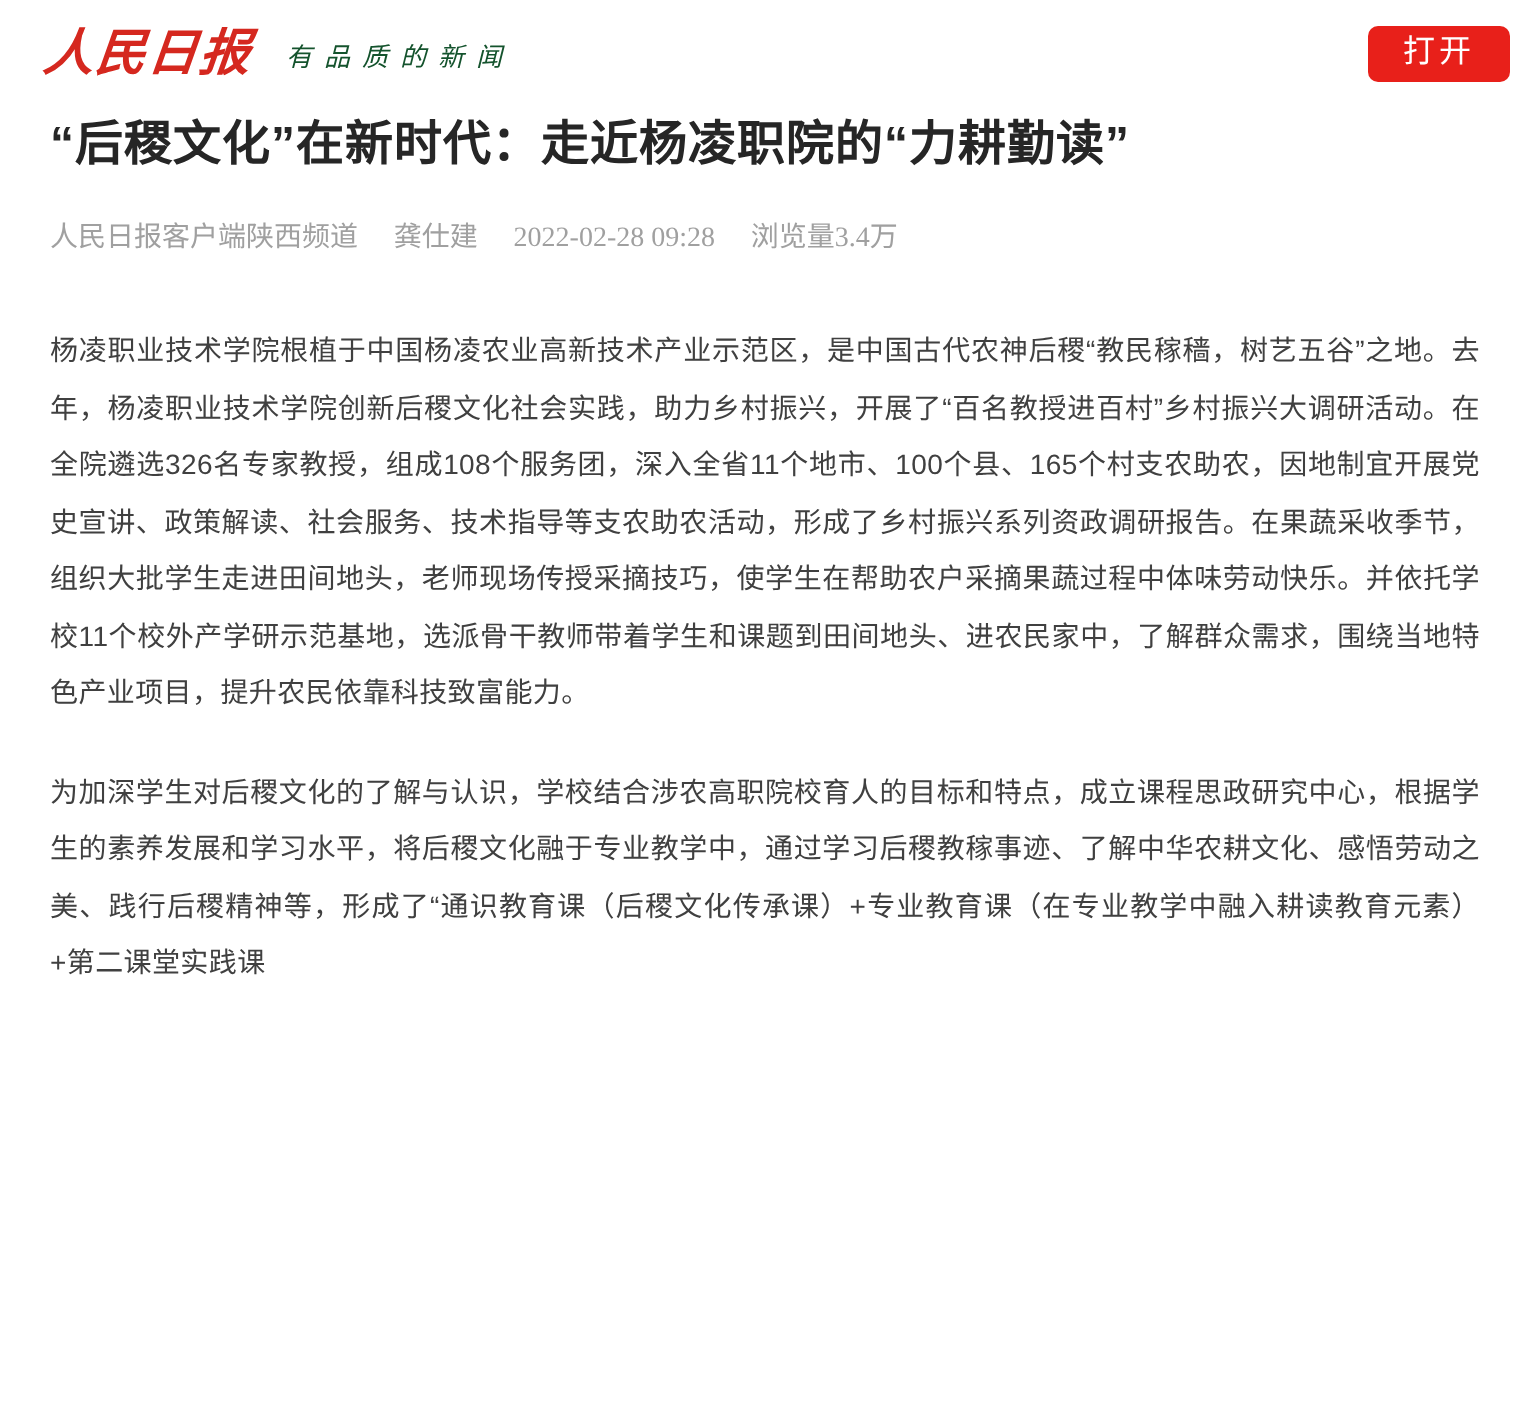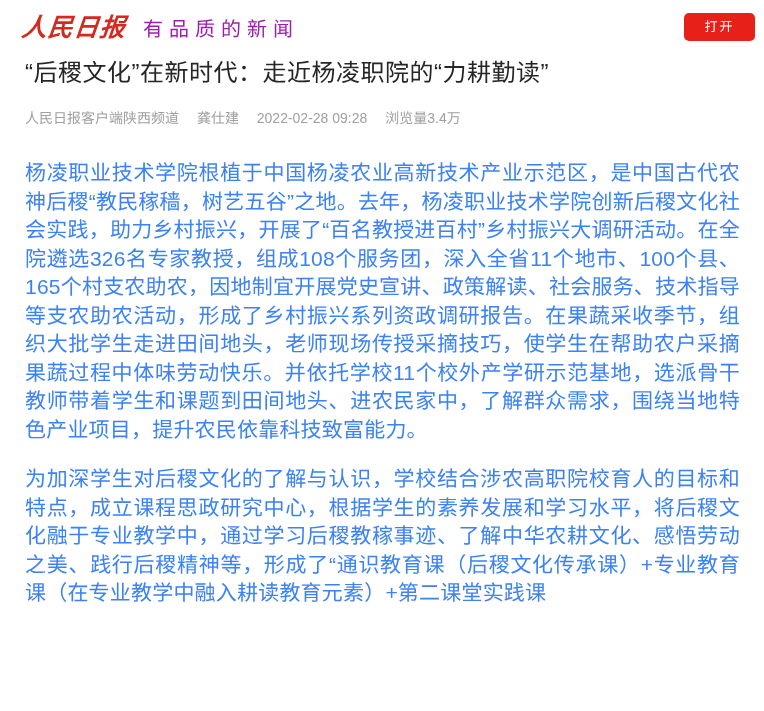--- a/index.html
+++ b/index.html
@@ -30,65 +30,66 @@
     font-size: 25px;
     line-height: 28px;
     font-weight: bold;
     font-style: italic;
     transform: skewX(-6deg);
     letter-spacing: 1px;
     white-space: nowrap;
   }
   .tagline {
     margin-left: 17px;
-    font-size: 20px;
-    color: #a21caf;
+    font-size: 13px;
+    color: #14532d;
     letter-spacing: 6px;
     white-space: nowrap;
+    font-style: italic;
   }
   .open-btn {
     flex: 0 0 auto;
     width: 71px;
     height: 28px;
     background: #e8201a;
     color: #ffffff;
     border: none;
     border-radius: 5px;
-    font-size: 13px;
+    font-size: 16px;
     letter-spacing: 2px;
     line-height: 28px;
     padding: 0;
     cursor: pointer;
     font-family: Liberation Sans, sans-serif;
   }
 
   
   main { padding: 0 24px 0 25px; }
   h1.title {
     margin: 15px 0 0;
     font-size: 24px;
     line-height: 32px;
     color: #262626;
-    font-weight: normal;
+    font-weight: bold;
     letter-spacing: 0.5px;
   }
   .meta {
     margin-top: 21px;
     font-size: 14px;
     line-height: 16px;
     color: #a0a0a0;
     white-space: nowrap;
   }
-  .meta span { margin-right: 14px; }
+  .meta span { margin-right: 14px; font-family: Liberation Serif, serif; }
   .body-text { margin-top: 33px; }
   .body-text p {
     margin: 0 0 21px 0;
-    font-size: 21px;
+    font-size: 14px;
     line-height: 28.5px;
-    color: #3b82f6;
+    color: #404040;
     text-align: justify;
     letter-spacing: 0.2px;
   }
 </style>
 </head>
 <body>
 
 <div class="page">
 
   <header class="topbar">

